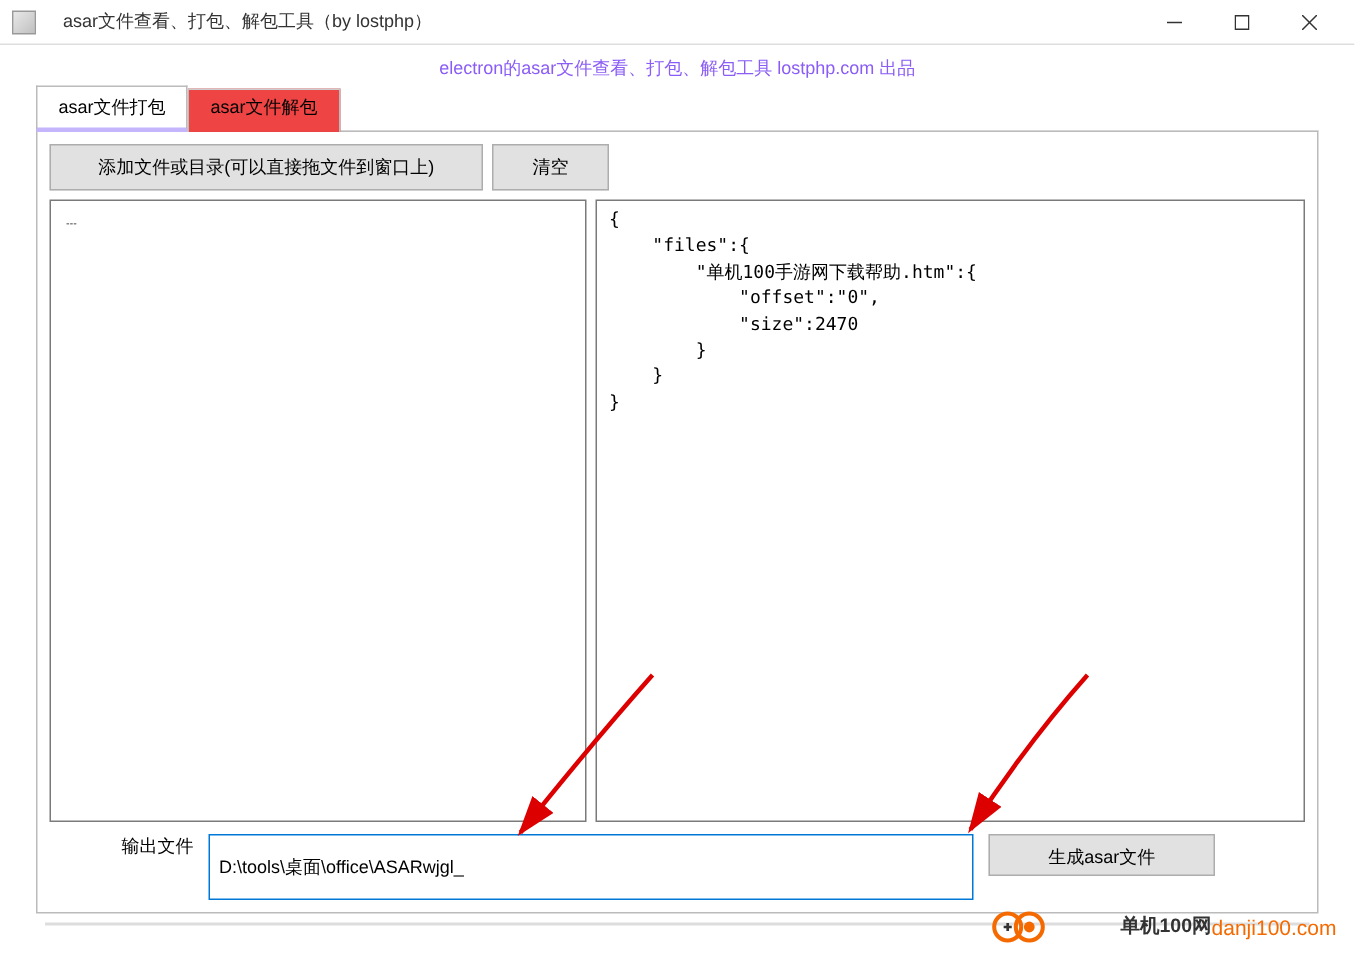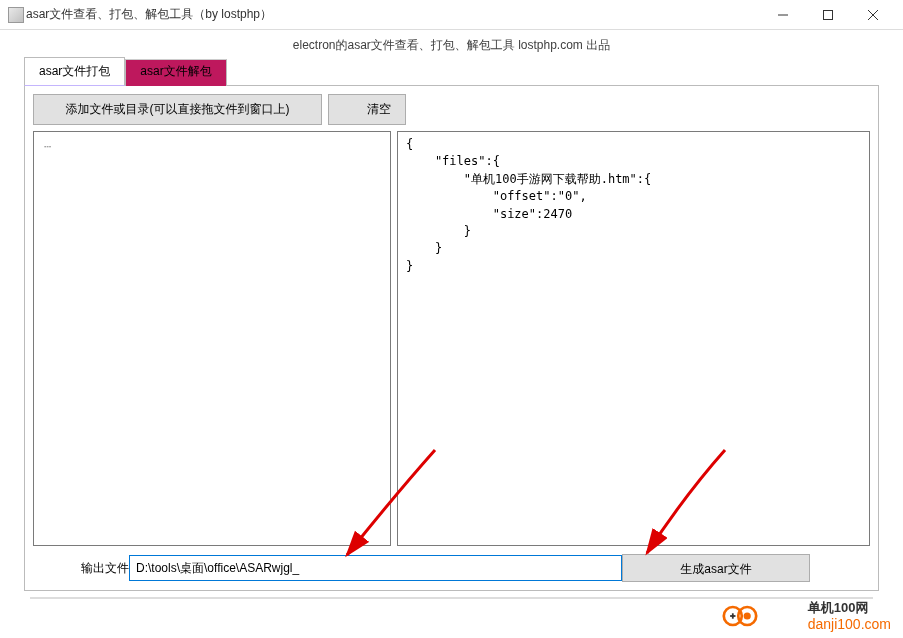--- a/index.html
+++ b/index.html
@@ -17,21 +17,21 @@
       background: #fff;
       border-bottom: 1px solid #ddd;
       display: flex;
       align-items: center;
       padding: 0 8px;
       justify-content: space-between;
     }
     .titlebar-left {
       display: flex;
       align-items: center;
-      gap: 2px;
+      gap: 18px;
     }
     .app-icon {
       width: 16px;
       height: 16px;
       background: linear-gradient(135deg, #e8e8e8, #c0c0c0);
       border: 1px solid #999;
     }
     .title-text { color: #333; }
     .win-controls { display: flex; gap: 0; }
     .win-btn {
@@ -40,44 +40,44 @@
       display: flex;
       align-items: center;
       justify-content: center;
       color: #333;
       cursor: default;
     }
     .win-btn svg { width: 10px; height: 10px; }
     .subtitle {
       text-align: center;
       padding: 7px 0 2px 0;
-      color: #404040;
+      color: #8b5cf6;
       font-size: 12px;
     }
     .tab-container {
       margin: 0 24px;
     }
     .tabs {
       display: flex;
       border-bottom: 1px solid #bbb;
       margin-bottom: -1px;
     }
     .tab {
       padding: 5px 14px;
       border: 1px solid #bbb;
       border-bottom: none;
-      background: #be185d;
+      background: #ef4444;
       cursor: default;
       position: relative;
       top: 1px;
       font-size: 12px;
     }
     .tab.active {
       background: #fff;
-      border-bottom: 1px solid #c4b5fd;
+      border-bottom: 3px solid #c4b5fd;
       z-index: 2;
     }
     .tab:not(.active) {
       border-top: 1px solid #ccc;
       margin-top: 2px;
       padding-top: 3px;
     }
     .tab-body {
       border: 1px solid #bbb;
       border-top: 1px solid #bbb;
@@ -91,21 +91,21 @@
     }
     .btn {
       border: 1px solid #adadad;
       background: #e1e1e1;
       padding: 6px 14px;
       font-size: 12px;
       font-family: inherit;
       cursor: default;
     }
     .btn-add { flex: 0 0 auto; width: 289px; text-align: center; }
-    .btn-clear { width: 78px; text-align: right; }
+    .btn-clear { width: 78px; text-align: center; }
     .panels {
       display: flex;
       gap: 6px;
     }
     .file-tree {
       width: 358px;
       height: 415px;
       border: 1px solid #7a7a7a;
       background: #fff;
       padding: 6px 10px;
@@ -130,56 +130,57 @@
       background: #fff;
       padding: 4px 8px;
       font-family: "Microsoft YaHei", monospace;
       font-size: 12px;
       white-space: pre;
       overflow: auto;
       line-height: 1.45;
     }
     .bottom-row {
       display: flex;
-      align-items: center;
+      align-items: flex-start;
+      gap: 10px;
       margin-top: 8px;
       padding: 0 60px 0 48px;
     }
     .out-label { font-size: 12px; white-space: nowrap; }
     .out-input {
       flex: 1;
       height: 26px;
       border: 1px solid #0078d7;
-      padding: 3px 6px;
+      padding: 21px 6px;
       font-family: inherit;
       font-size: 12px;
       outline: none;
     }
     .btn-generate {
-      width: 188px;
+      width: 151px;
       height: 28px;
       text-align: center;
     }
     .footer-divider {
       margin: 6px 30px 0 30px;
       height: 2px;
       background: #ddd;
     }
     .watermark {
       position: absolute;
       right: 12px;
       bottom: 6px;
       display: flex;
       align-items: center;
       gap: 6px;
     }
     .wm-icon {
       width: 36px; height: 28px;
     }
-    .wm-text { display: flex; flex-direction: column; line-height: 1.15; margin-left: 44px; }
+    .wm-text { display: flex; flex-direction: row; line-height: 1.15; margin-left: 44px; }
     .wm-text-top { color: #333; font-size: 13px; font-weight: bold; }
     .wm-text-bottom { color: #f56a00; font-size: 14px; }
     .arrow {
       position: absolute;
       pointer-events: none;
     }
   </style>
 </head>
 <body>
 

